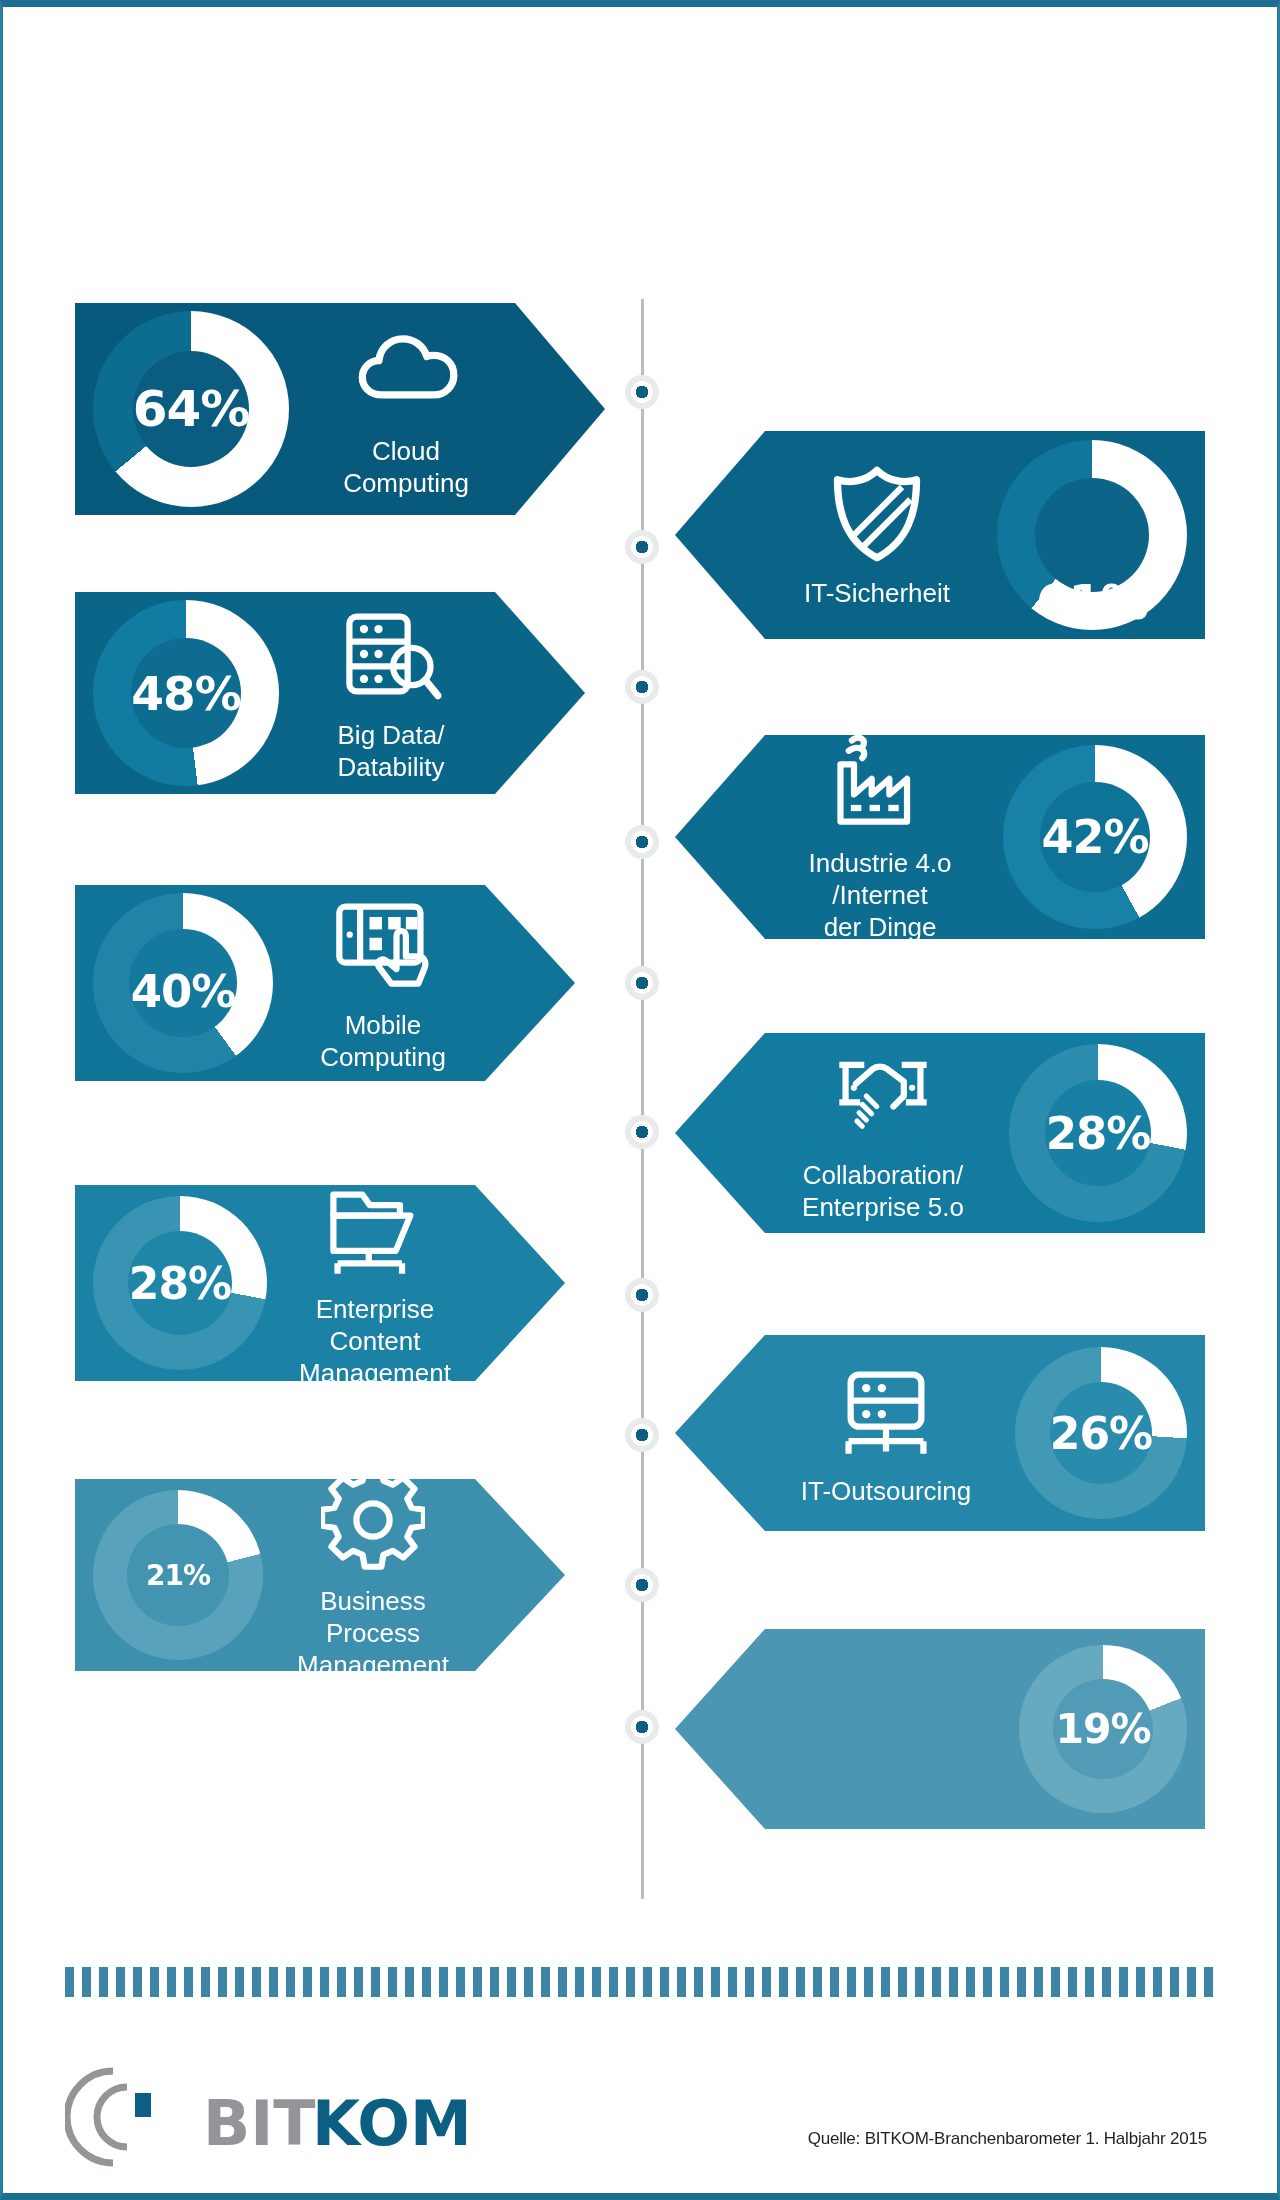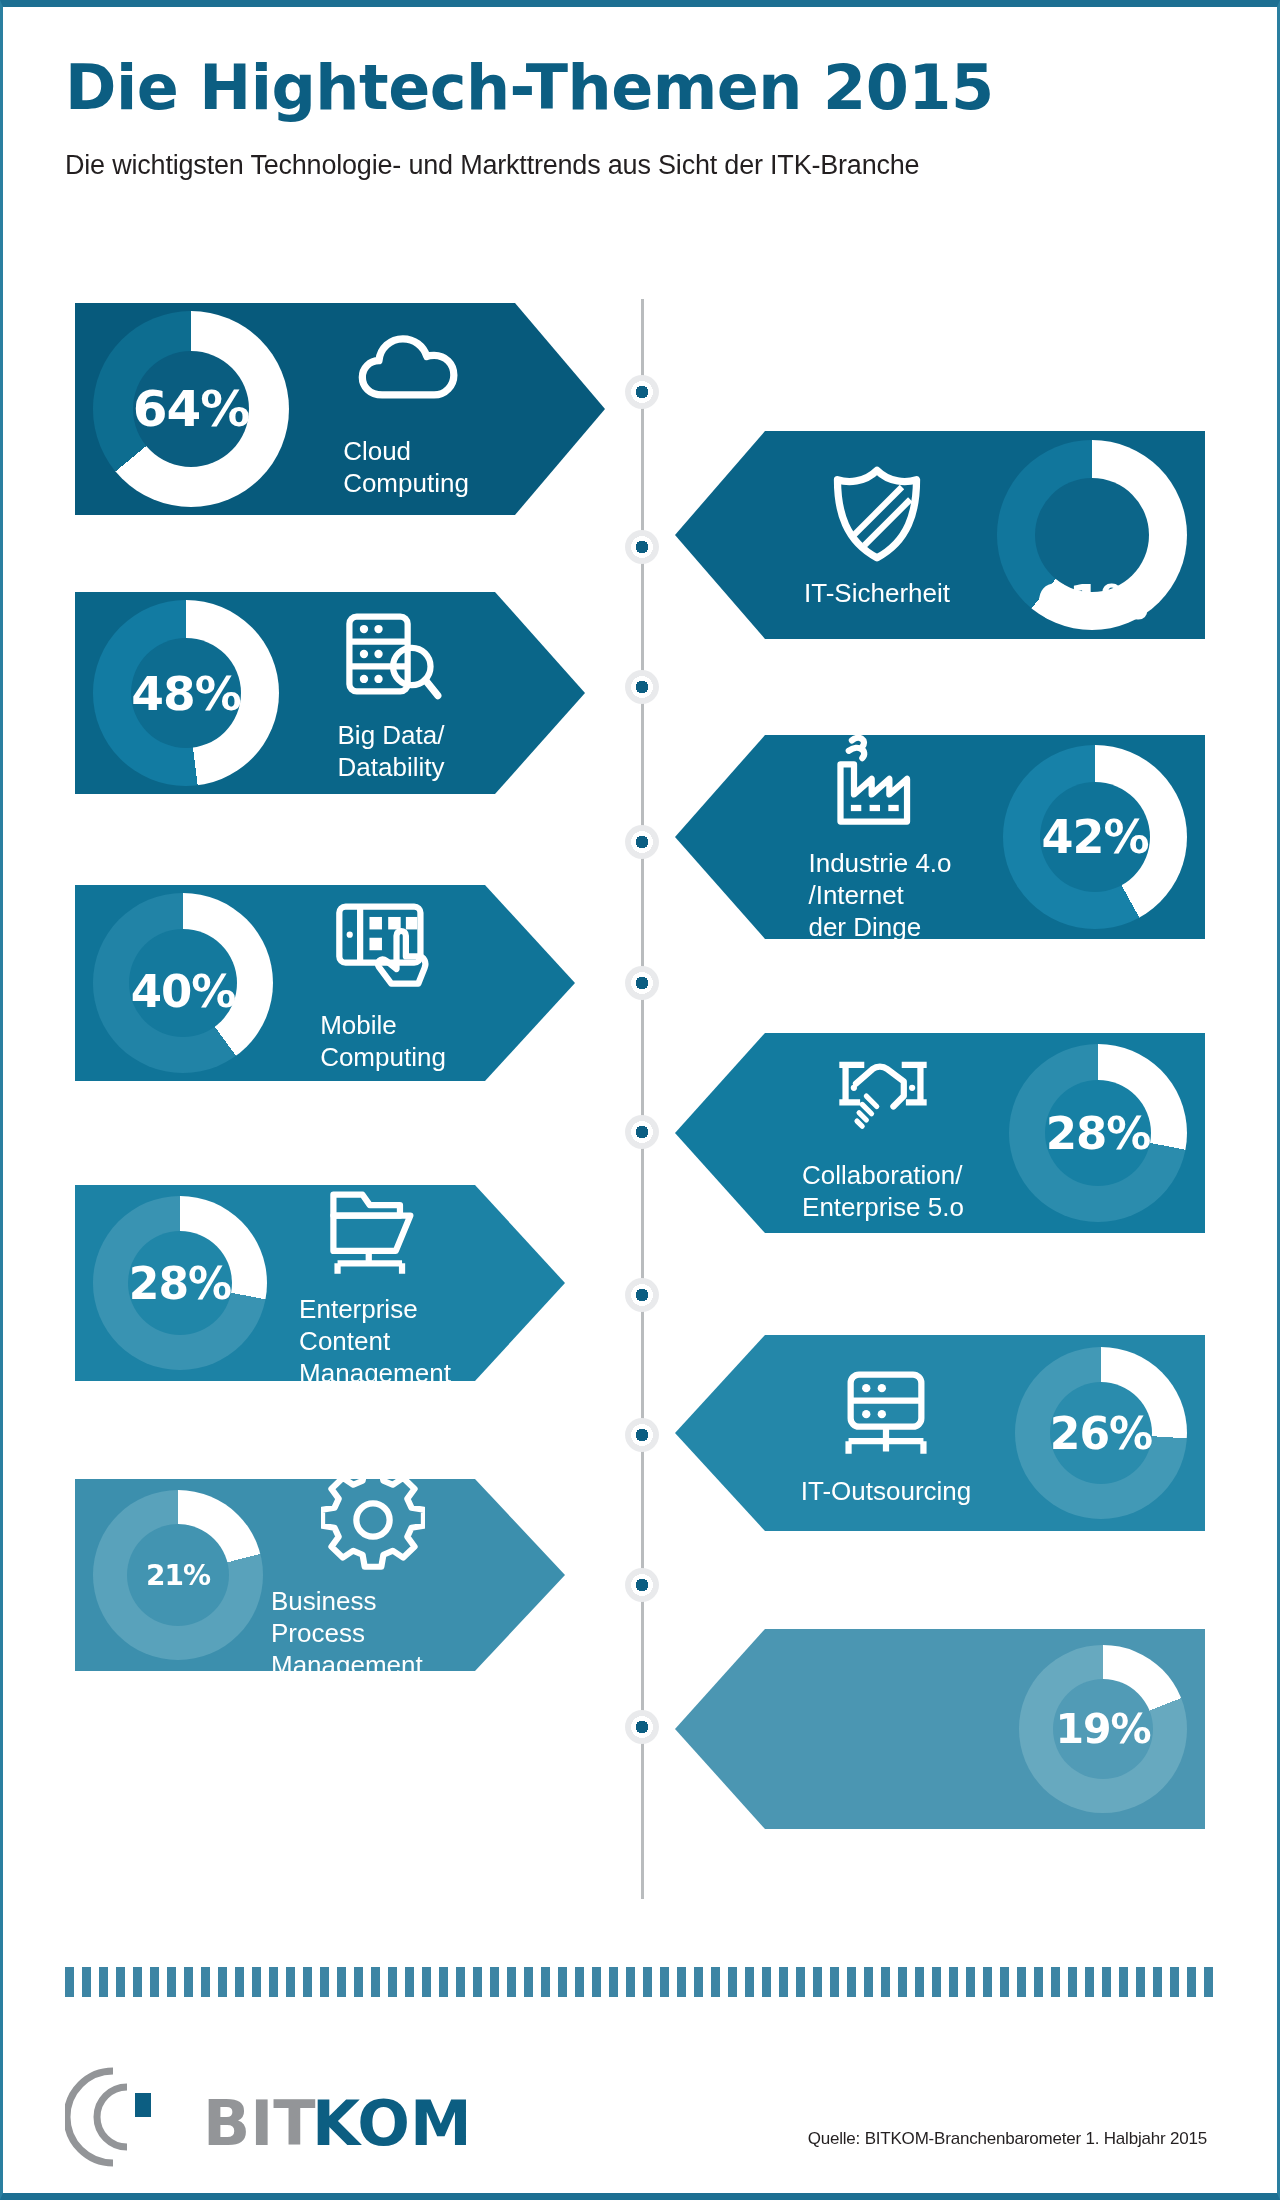--- a/index.html
+++ b/index.html
@@ -127,21 +127,21 @@
   }
   .icon{
     width:104px; height:104px;
     display:flex; align-items:center; justify-content:center;
   }
   .icon svg{ width:100%; height:100%; display:block; }
   .label{
     color:#ffffff;
     font-size:26px;
     line-height:1.22;
-    text-align:left;
+    text-align:center;
     white-space:pre-line;
     font-family:"Liberation Sans", sans-serif;
   }
 
   
   .dashbar{
     position:absolute;
     left:62px; top:1960px;
     width:1156px; height:30px;
     background:repeating-linear-gradient(to right,
@@ -161,24 +161,20 @@
     font-family:"Liberation Sans", sans-serif;
     white-space:nowrap;
     letter-spacing:-0.2px;
   }
 </style>
 </head>
 <body>
 
 <div class="page">
 
-  <div class="header">
-    <div class="title">Die Hightech-Themen 2015</div>
-    <div class="subtitle">Die wichtigsten Technologie- und Markttrends aus Sicht der ITK-Branche</div>
-  </div>
 
   <div class="timeline"></div>
 
   <div id="cards-root">
       <div class="card card-left" style="top: 296px; width: 530px; height: 212px; background: rgb(7, 90, 124);">
         <div class="cluster">
           <div class="donut-wrap">
             <div class="donut" style="width: 196px; height: 196px; background: conic-gradient(rgb(255, 255, 255) 0deg, rgb(255, 255, 255) 230.4deg, rgb(13, 109, 144) 230.4deg, rgb(13, 109, 144) 360deg);">
               <div style="position: absolute; border-radius: 50%; width: 116px; height: 116px; background: rgb(10, 93, 128); left: 50%; top: 50%; transform: translate(-50%, -50%);"></div>
               <div class="pct" style="font-size: 50px;">64%</div>

